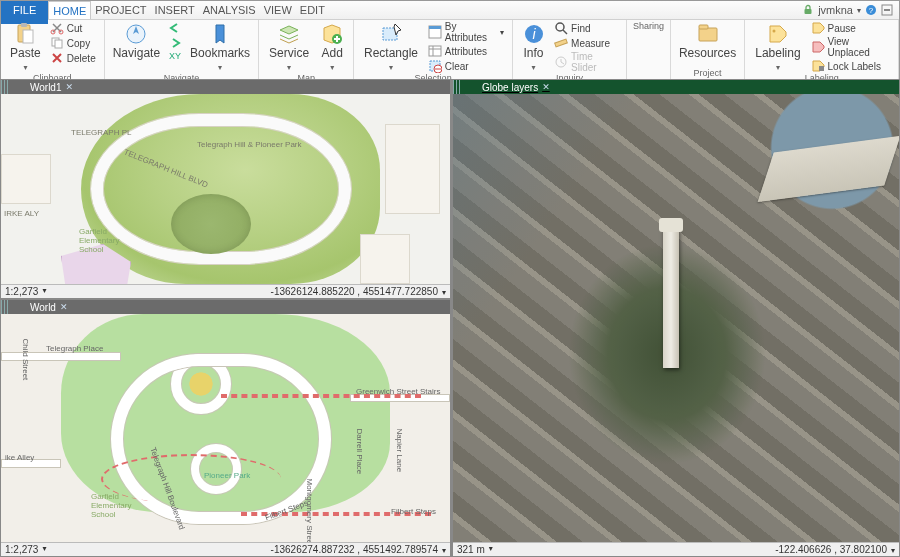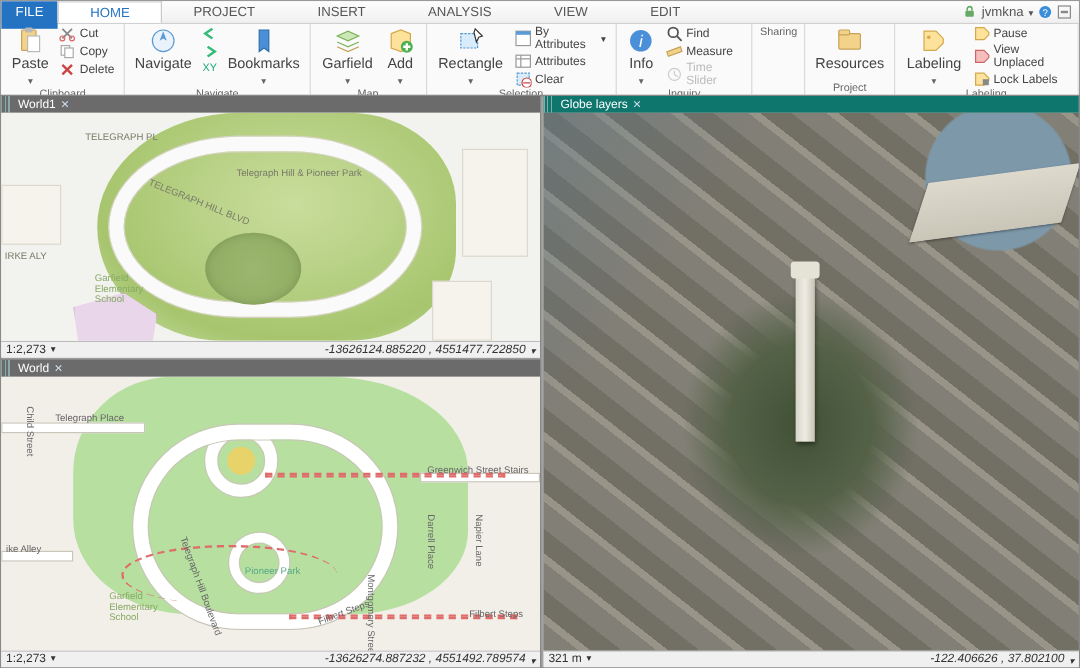--- a/index.html
+++ b/index.html
@@ -1,20 +1,20 @@
 <!DOCTYPE html>
 <html><head>
 <meta charset="utf-8">
 <style>
 * { margin: 0; padding: 0; box-sizing: border-box; font-family: 'Segoe UI', Tahoma, sans-serif; }
 body { width: 900px; height: 557px; overflow: hidden; background: #fff; border: 1px solid #999; }
 
 .menubar { height: 19px; background: linear-gradient(#fdfdfd,#f0f0f0); border-bottom: 1px solid #d0d0d0; display: flex; align-items: center; font-size: 11px; }
 .file-tab { background: #2473c3; color: #fff; padding: 14px 12px; height: 100%; display: flex; align-items: center; }
-.menu-tab { padding: 2px 26px; color: #555; height: 100%; display: flex; align-items: center; cursor: pointer; }
+.menu-tab { padding: 2px 4px; color: #555; height: 100%; display: flex; align-items: center; cursor: pointer; }
 .menu-tab.active { background: #fff; color: #2473c3; border: 1px solid #c9c9c9; border-bottom: none; }
 .menu-spacer { flex: 1; }
 .user-area { display: flex; align-items: center; padding: 0 6px; gap: 4px; color: #555; font-size: 11px; }
 
 .ribbon { height: 60px; background: #fafafa; border-bottom: 1px solid #bfbfbf; display: flex; }
 .ribbon-group { border-right: 1px solid #d9d9d9; padding: 1px 6px 0 6px; display: flex; flex-direction: column; justify-content: space-between; }
 .ribbon-group-label { text-align: center; font-size: 9px; color: #666; padding-bottom: 1px; }
 .ribbon-group-body { display: flex; align-items: flex-start; gap: 4px; flex: 1; }
 .rb-v { display: flex; flex-direction: column; align-items: center; justify-content: flex-start; padding: 1px 2px; cursor: pointer; }
 .rb-v .ic { width: 24px; height: 24px; margin-bottom: 1px; }
@@ -25,29 +25,29 @@
 .rb-s .ic { width: 14px; height: 14px; }
 
 .ic { display: inline-flex; align-items: center; justify-content: center; }
 svg { display: block; }
 
 .workspace { position: absolute; top: 79px; left: 0; right: 0; bottom: 0; display: flex; }
 .left-col { width: 452px; display: flex; flex-direction: column; border-right: 1px solid #888; }
 .right-col { flex: 1; display: flex; flex-direction: column; }
 .pane { flex: 1; display: flex; flex-direction: column; min-height: 0; border: 1px solid #888; }
 .pane + .pane { margin-top: 0; }
-.pane-tab { height: 14px; background: #6b6b6b; display: flex; align-items: center; }
-.pane-tab.active { background: #0f766e; }
+.pane-tab { height: 14px; background: #6b6b6b; display: flex; align-items: center; gap: 15px; }
+.pane-tab.active { background: #14532d; text-decoration: underline; }
 .pane-tab-label { color: #fff; font-size: 10px; padding: 0 6px; display: flex; align-items: center; gap: 4px; }
 .pane-tab-close { color: #cde; font-size: 9px; cursor: pointer; }
 .pane-tab-grip { width: 8px; height: 100%; background: repeating-linear-gradient(90deg,#8aa 0,#8aa 1px,transparent 1px,transparent 3px); }
 .map-canvas { flex: 1; position: relative; overflow: hidden; }
 .statusbar { height: 14px; background: #f0f0f0; border-top: 1px solid #bbb; display: flex; align-items: center; font-size: 10px; color: #333; padding: 0 4px; justify-content: space-between; }
 .statusbar .sb-l { display:flex; gap:4px;}
-.statusbar .sb-r { display:flex; align-items:flex-end; gap:4px;font-style:italic;}
+.statusbar .sb-r { display:flex; align-items:flex-end; gap:4px;}
 
 
 .map1 { background: #f2f2ee; }
 .park { position:absolute; left:80px; top:0; right:70px; bottom:0; background: radial-gradient(ellipse at 55% 40%, #c9dd9c 0%, #b6d083 40%, #a6c56d 70%, #cfe2b0 100%); border-radius: 40% 30% 30% 35% / 50% 40% 40% 50%; }
 .hill { position:absolute; left:170px; top:100px; width:80px; height:60px; border-radius:50%; background: radial-gradient(circle,#9bb76f,#8fab60); box-shadow: inset 0 0 8px rgba(0,0,0,.15);}
 .rd { position:absolute; background:#fafafa; border:1px solid #d7d2c4; }
 .rd2 { left:90px; top:20px; width:260px; height:150px; border-radius:50%/60%; background:transparent; border:12px solid #fafafa; box-shadow: inset 0 0 0 1px #d7d2c4, 0 0 0 1px #d7d2c4;}
 .bldg { position:absolute; background:#e9d6ea; border:1px solid #c9a9cc; }
 .bldg.b1{left:60px;top:150px;width:70px;height:60px; clip-path: polygon(0 20%,60% 0,100% 30%,90% 100%,10% 100%);}
 .bldg.w{background:#f6f3ed;border-color:#dcd8cd;}
@@ -207,21 +207,21 @@
   <div class="ribbon-group">
     <div class="ribbon-group-body">
       <div class="rb-v">
         <span class="ic">
             <svg width="24" height="24">
               <path d="M3 8l9-4 9 4-9 4z" fill="#cde6b5" stroke="#7ab25a"></path>
               <path d="M3 13l9 4 9-4" fill="none" stroke="#7ab25a"></path>
               <path d="M3 17l9 4 9-4" fill="none" stroke="#c0a050"></path>
             </svg>
           </span>
-        <span class="lb dd">Garfield</span>
+        <span class="lb dd">Service</span>
       </div>
       <div class="rb-v">
         <span class="ic">
             <svg width="24" height="24">
               <path d="M4 6l8-3 8 3v12l-8 3-8-3z" fill="#fce29a" stroke="#d5a84a"></path>
               <circle cx="17" cy="17" r="5" fill="#4caf50"></circle>
               <path d="M17 14v6M14 17h6" stroke="#fff" stroke-width="2"></path>
             </svg>
           </span>
         <span class="lb dd">Add</span>
@@ -397,21 +397,21 @@
       <div class="map-canvas map1">
         <div class="park"></div>
         <div class="rd rd2"></div>
         <div class="hill"></div>
 
         <div class="bldg b1"></div>
         <div class="bldg w w1"></div>
         <div class="bldg w w2"></div>
         <div class="bldg w w3"></div>
         <div class="lbl" style="left:196px; top:47px; text-align:left; line-height:1.05;">Telegraph Hill &amp; Pioneer Park</div>
-        <div class="lbl" style="left:70px; top:16px;">TELEGRAPH PL</div>
+        <div class="lbl" style="left:70px; top:34px;">TELEGRAPH PL</div>
         <div class="lbl" style="left:120px; top:70px; transform:rotate(22deg);">TELEGRAPH HILL BLVD</div>
         <div class="lbl" style="left:3px; top:115px;">IRKE ALY</div>
         <div class="lbl" style="left:78px; top:133px; width:42px; color:#8a6;">Garfield Elementary School</div>
       </div>
       <div class="statusbar">
         <div class="sb-l">
             <span>1:2,273</span>
             <span style="font-size:8px;">▾</span>
           </div>
         <div class="sb-r">

